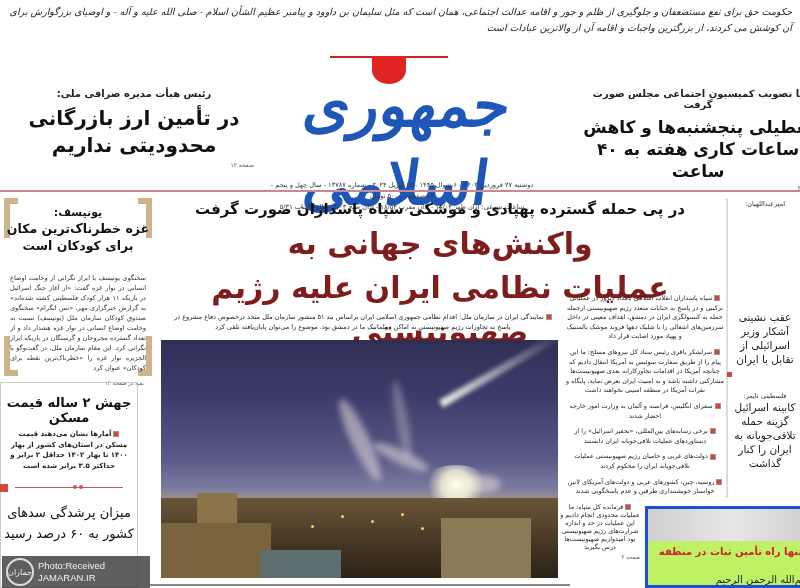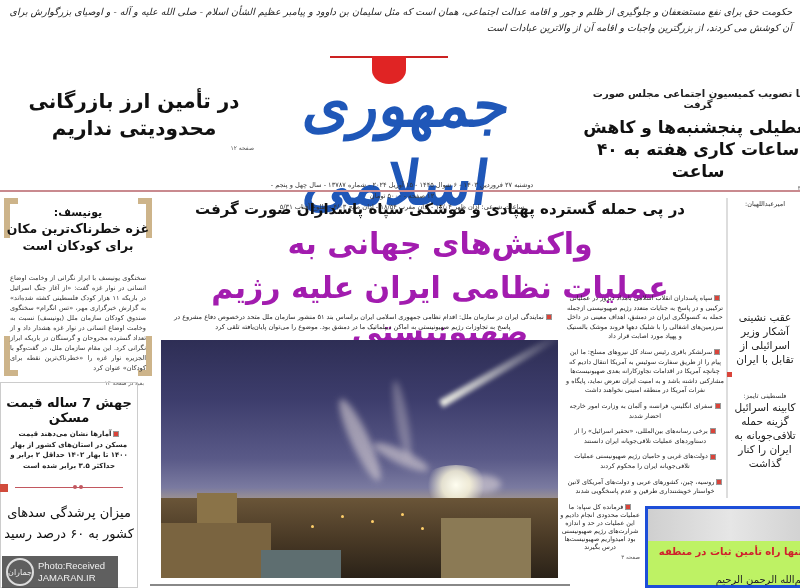--- a/index.html
+++ b/index.html
@@ -27,21 +27,21 @@
 
   .left-head { top: 88px; left: 14px; width: 240px; }
   .left-head .title { font-size: 20px; line-height: 27px; }
   .right-head { top: 88px; left: 578px; width: 240px; }
   .right-head .title { font-size: 17px; line-height: 22px; }
 
   .divider { top: 190px; left: 0; width: 800px; height: 2px; background: #c98a8f; }
 
   
   .main-kicker { top: 200px; left: 160px; width: 560px; text-align: center; font-size: 15px; font-weight: bold; color: #111; }
-  .main-title { top: 222px; left: 160px; width: 560px; text-align: center; font-size: 30px; line-height: 44px; font-weight: bold; color: #a21caf; letter-spacing: -0.5px; }
+  .main-title { top: 222px; left: 160px; width: 560px; text-align: center; font-size: 30px; line-height: 44px; font-weight: bold; color: #7f1d1d; letter-spacing: -0.5px; }
 
   .photo-caption { top: 312px; left: 168px; width: 390px; font-size: 6.5px; line-height: 10px; text-align: center; color: #222; }
   .bullet-mark { display: inline-block; width: 6px; height: 6px; background: #d9443a; border: 1px solid #999; margin-left: 2px; vertical-align: middle; }
 
   
   .photo { top: 340px; left: 161px; width: 397px; height: 238px; overflow: hidden;
     background: linear-gradient(180deg, #2e2e55 0%, #3d3d6c 25%, #5a5a88 50%, #7a7aa0 62%, #b1a088 70%, #8a6a3a 80%, #4a3a28 100%); }
   .photo .smoke { position: absolute; border-radius: 50%; background: rgba(230,220,220,0.55); filter: blur(3px); }
   .photo .flash { position: absolute; top: 125px; left: 260px; width: 70px; height: 40px; border-radius: 50%; background: radial-gradient(circle, #fffef0 0%, rgba(255,250,220,0.8) 35%, rgba(255,240,200,0) 70%); }
   .photo .beam { position: absolute; top: 60px; left: 280px; width: 140px; height: 8px; background: linear-gradient(90deg, rgba(255,255,240,0.9), rgba(255,255,255,0)); transform: rotate(-30deg); transform-origin: left center; filter: blur(2px); }
@@ -89,21 +89,21 @@
   .housing-box .title { margin-top: 12px; text-align: center; font-size: 13px; font-weight: bold; color: #111; }
   .housing-box .body { margin: 4px 8px 0; text-align: center; font-size: 7px; line-height: 10.5px; color: #222; font-weight: bold; }
   .housing-box .sep { position: relative; margin: 16px 14px 0; height: 1px; background: #c2575f; }
   .housing-box .sep::before, .housing-box .sep::after { content: ""; position: absolute; top: -2px; width: 4px; height: 4px; border-radius: 50%; background: #c2575f; }
   .housing-box .sep::before { left: 58px; }
   .housing-box .sep::after { left: 64px; }
   .housing-box .dam { margin-top: 14px; text-align: center; font-size: 13px; line-height: 21px; color: #111; }
   .page-tag { top: 484px; left: 0; width: 8px; height: 8px; background: #d14b3c; }
 
   
-  .watermark { top: 556px; left: 2px; width: 116px; height: 32px; background: rgba(60,60,60,0.82); direction: ltr; display: flex; align-items: center; }
+  .watermark { top: 556px; left: 2px; width: 148px; height: 32px; background: rgba(60,60,60,0.82); direction: ltr; display: flex; align-items: center; }
   .watermark .wm-logo { width: 28px; height: 28px; border-radius: 50%; border: 2px solid #ddd; margin: 0 4px; display: flex; align-items: center; justify-content: center; color: #eee; font-size: 8px; }
   .watermark .wm-text { color: #f2f2f2; font-family: "Liberation Sans", sans-serif; font-size: 9.5px; line-height: 12px; text-align: left; }
 
   .bottom-rule { top: 584px; left: 150px; width: 420px; height: 2px; background: #888; }
 </style>
 </head>
 <body>
 
 <div class="abs top-quote">
   <span>حکومت حق برای نفع مستضعفان و جلوگیری از ظلم و جور و اقامه عدالت اجتماعی، همان است که مثل سلیمان بن داوود و پیامبر عظیم الشأن اسلام - صلی الله علیه و آله - و اوصیای بزرگوارش برای آن کوشش می کردند، از بزرگترین واجبات و اقامه آن از والاترین عبادات است</span>
@@ -113,20 +113,21 @@
   <div class="logo-bar"></div>
   <div class="logo-drop"></div>
   <div class="logo-text">جمهوری اسلامی</div>
 </div>
 <div class="abs date-line">
   <div>دوشنبه ۲۷ فروردین ۱۴۰۳ - ۶ شوال ۱۴۴۵ - ۱۵ آوریل ۲۰۲۴ - شماره ۱۳۷۸۷ - سال چهل و پنجم - ۱۲ صفحه - ۵۰۰۰ تومان</div>
   <div>ساعات شرعی: اذان ظهر ۱۳/۰۴ - اذان مغرب ۱۸/۵۴ - اذان صبح ۴/۰۳ - طلوع آفتاب ۵/۳۱</div>
 </div>
 
 <div class="abs side-head left-head">
+  <div class="kicker">رئیس هیأت مدیره صرافی ملی:</div>
   <div class="title">در تأمین ارز بازرگانی محدودیتی نداریم</div>
   <div class="page-ref">صفحه ۱۲</div>
 </div>
 
 <div class="abs side-head right-head">
   <div class="kicker">با تصویب کمیسیون اجتماعی مجلس صورت گرفت</div>
   <div class="title">تعطیلی پنجشنبه‌ها و کاهش ساعات کاری هفته به ۴۰ ساعت</div>
   <div class="page-ref">صفحه ۳</div>
 </div>
 
@@ -200,21 +201,21 @@
   <div class="bracket br-tr"></div>
   <div class="bracket br-bl"></div>
   <div class="bracket br-br"></div>
   <div class="kicker">یونیسف:</div>
   <div class="title">غزه خطرناک‌ترین مکان برای کودکان است</div>
   <div class="body">سخنگوی یونیسف با ابراز نگرانی از وخامت اوضاع انسانی در نوار غزه گفت: «از آغاز جنگ اسرائیل در باریکه ۱۱ هزار کودک فلسطینی کشته شده‌اند» به گزارش خبرگزاری مهر، «تس انگرام» سخنگوی صندوق کودکان سازمان ملل (یونیسف) نسبت به وخامت اوضاع انسانی در نوار غزه هشدار داد و از تعداد گسترده مجروحان و گرسنگان در باریکه ابراز نگرانی کرد. این مقام سازمان ملل، در گفت‌وگو با الجزیره نوار غزه را «خطرناک‌ترین نقطه برای کودکان» عنوان کرد</div>
   <div class="page-ref">بقیه در صفحه ۱۴</div>
 </div>
 
 <div class="abs housing-box">
-  <div class="title">جهش 7 ساله قیمت مسکن</div>
+  <div class="title">جهش ۲ ساله قیمت مسکن</div>
   <div class="body"><span class="bullet-mark"></span><span>آمارها نشان می‌دهند قیمت مسکن در استان‌های کشور از بهار ۱۴۰۰ تا بهار ۱۴۰۲ حداقل ۲ برابر و حداکثر ۳.۵ برابر شده است</span></div>
   <div class="sep"></div>
   <div class="dam">میزان پرشدگی سدهای کشور به ۶۰ درصد رسید</div>
 </div>
 <div class="abs page-tag"></div>
 
 <div class="abs watermark">
   <div class="wm-logo">جماران</div>
   <div class="wm-text">
     <div>Photo:Received</div>

